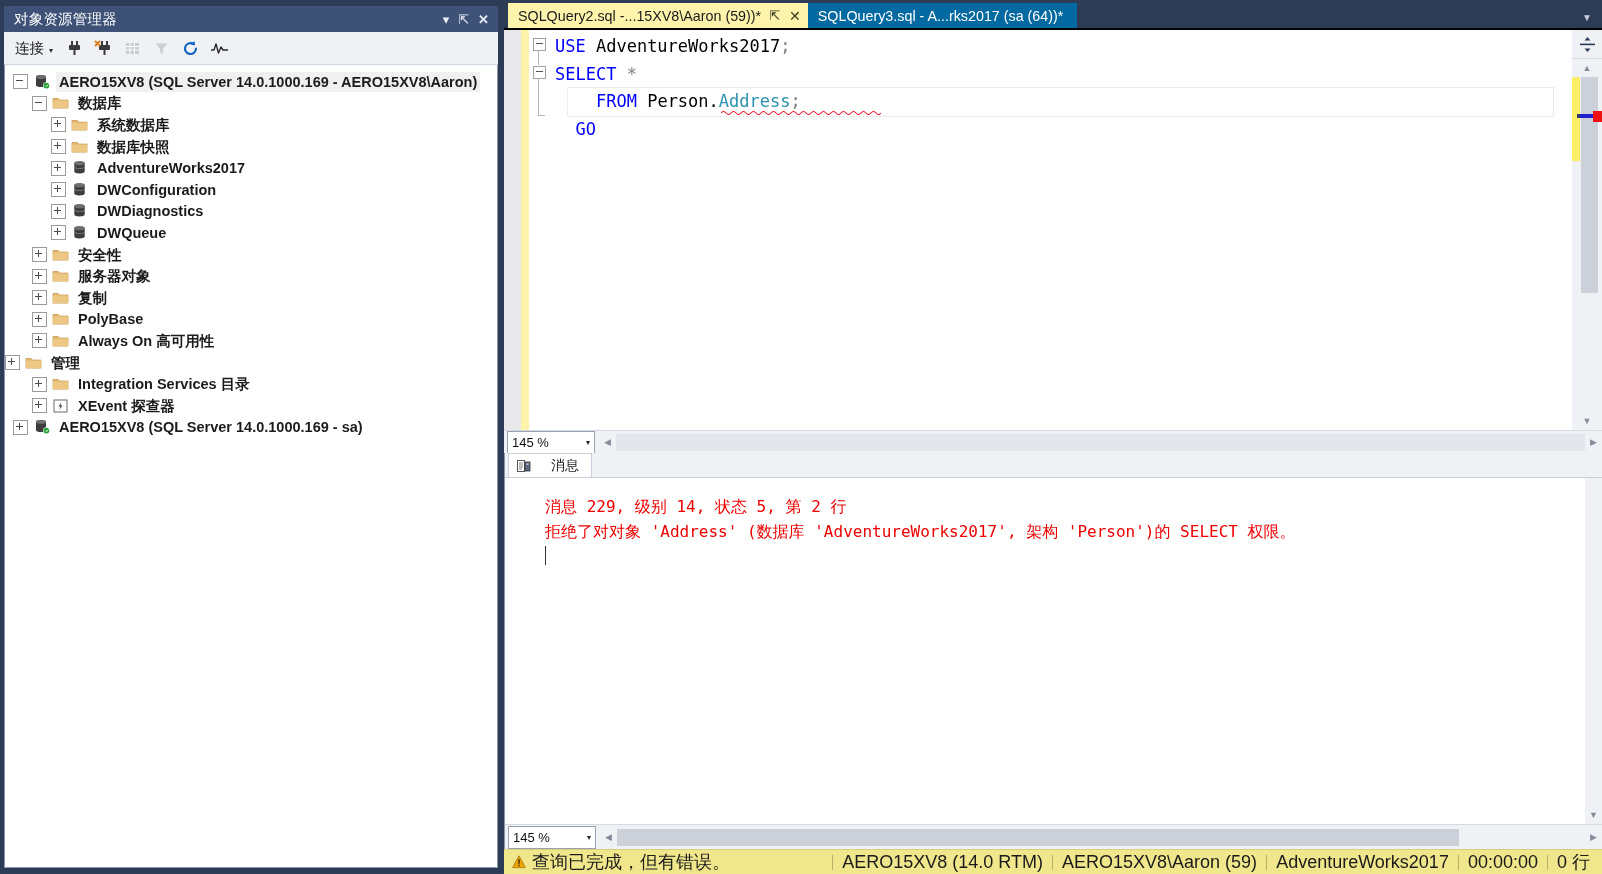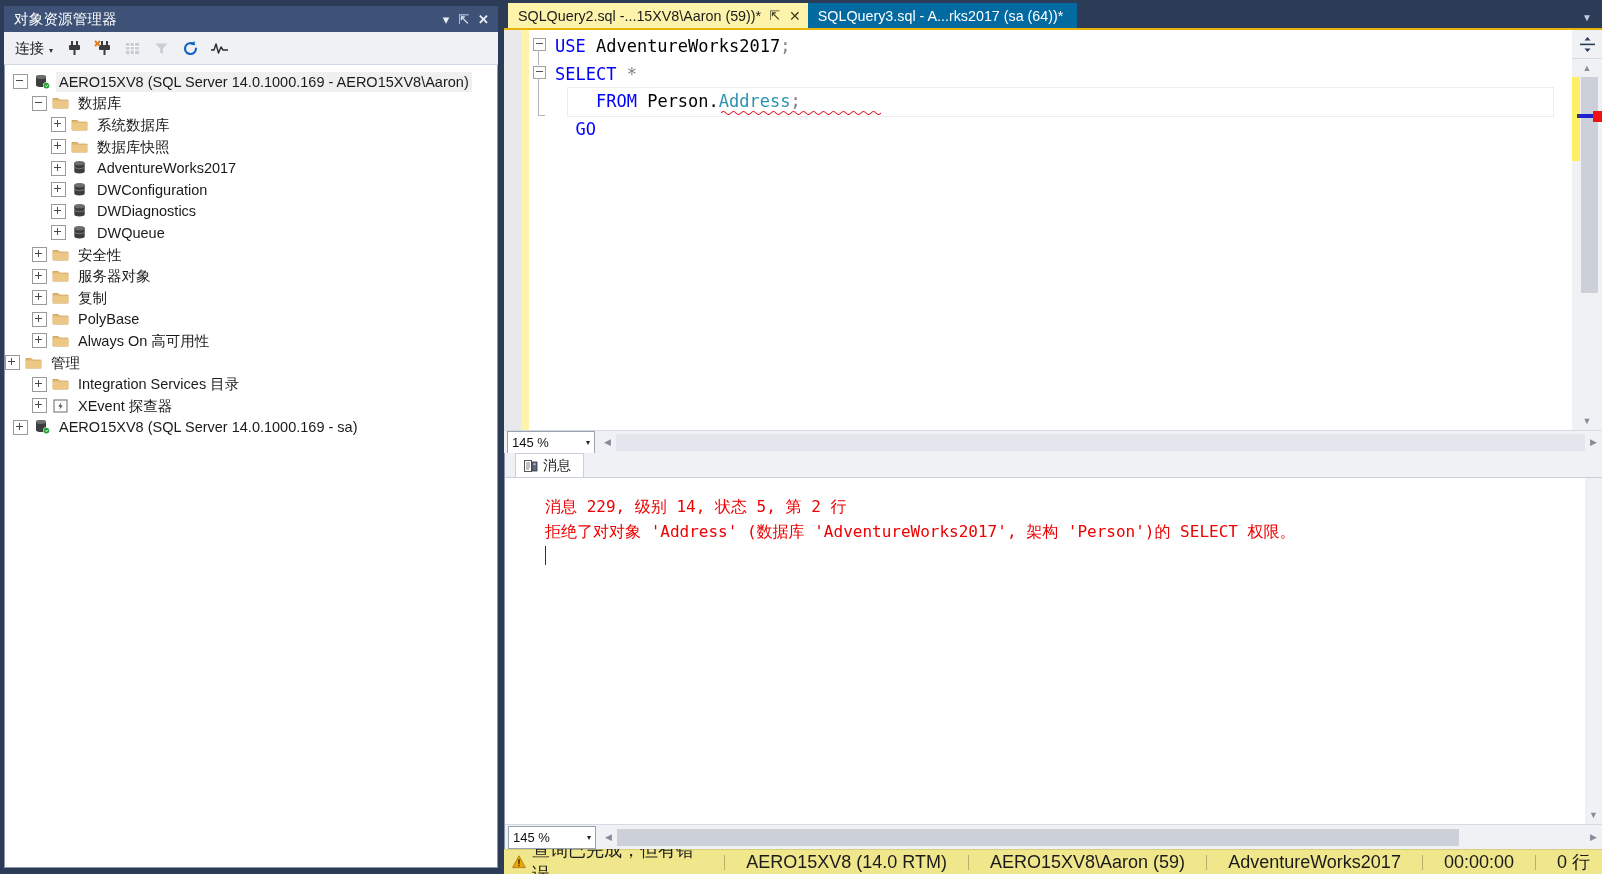--- a/index.html
+++ b/index.html
@@ -57,21 +57,21 @@
   svg { display: block; }
 
   .oe-body {
     flex: 1;
     background: #ffffff;
     border: 1px solid #8a96ab;
     border-top: none;
     overflow: hidden;
     position: relative;
   }
-  .tree { padding: 6px 0 0 0; }
+  .tree { padding: 6px 0 0 0; font-weight: bold; }
   .node {
     height: 21.6px;
     display: flex; align-items: center;
     font-size: 14.5px; color: #1b1b1b;
     white-space: nowrap;
   }
   .node.sel > .node-label { background: #f0f0f0; }
   .node-label { padding: 0 3px; line-height: 20px; }
   .exp {
     width: 13px; height: 13px;
@@ -120,21 +120,21 @@
   .tabstrip-caret {
     position: absolute; right: 10px; bottom: 5px;
     color: #c3cbdc; font-size: 10px;
   }
 
   .editor-wrap {
     height: 400px;
     background: #ffffff;
     display: flex;
     position: relative;
-    border-top: 2px solid #eab308;
+    border-top: 2px solid #000000;
   }
   .ed-indicator { width: 17px; background: #e9e9ec; flex: 0 0 auto; }
   .ed-changebar { width: 8px; background: #fdf3ab; flex: 0 0 auto; }
   .ed-fold {
     width: 22px; background: #ffffff; flex: 0 0 auto;
     position: relative; padding-top: 6px;
   }
   .foldbox {
     width: 11px; height: 11px; border: 1px solid #a0a0a0; background: #fff;
     position: absolute; left: 4px;
@@ -239,25 +239,25 @@
     border-left: 1px solid #8a96ab;
     position: relative;
   }
   .msg-tabrow {
     height: 24px; background: #eff1f5;
     display: flex; align-items: flex-end;
     border-bottom: 1px solid #c9cfdb;
   }
   .msg-tab {
     height: 23px; background: #ffffff;
-    display: flex; align-items: center; gap: 5px;
+    display: flex; align-items: center; gap: 20px;
     padding: 0 12px 0 8px;
     font-size: 14px; color: #1b1b1b;
     border: 1px solid #c9cfdb; border-bottom: none;
-    margin-left: 10px;
+    margin-left: 3px;
   }
   .msg-body {
     flex: 1; position: relative; background: #ffffff; overflow: hidden;
     display: flex;
   }
   .msg-text {
     flex: 1;
     font-family: "DejaVu Sans Mono", monospace;
     font-size: 16px;
     line-height: 25px;
@@ -289,21 +289,21 @@
   
   .statusbar {
     height: 24px; background: #f0e68c;
     display: flex; align-items: center;
     font-size: 18px; color: #1b1b1b;
     border-top: 1px solid #d8cf7a;
   }
   .st-left { display: flex; align-items: center; gap: 6px; padding-left: 8px; flex: 1; }
   .st-right { display: flex; align-items: center; height: 100%; }
   .st-cell {
-    padding: 0 21px; height: 15px; display: flex; align-items: center;
+    padding: 0 9px; height: 15px; display: flex; align-items: center;
     border-left: 1px solid #b9b06a;
   }
   .st-cell.last { padding-right: 12px; }
   .warn-ico { width: 14px; height: 14px; }
 </style>
 </head>
 <body>
 
 <div class="app">
 

